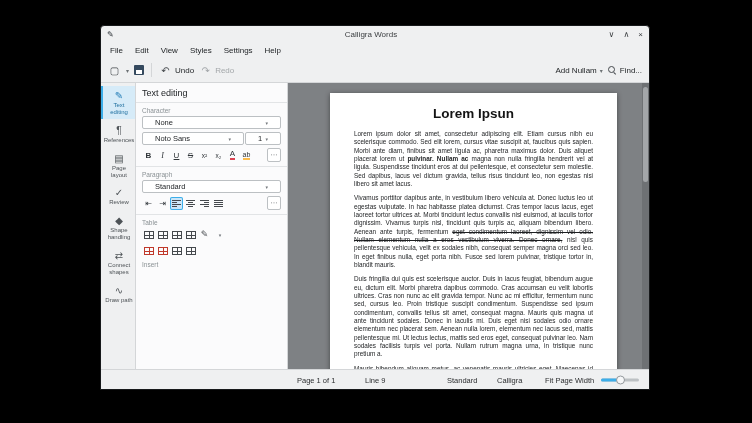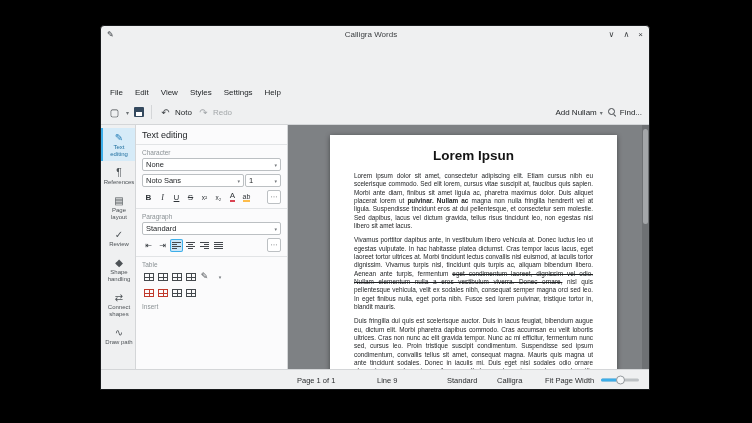--- a/index.html
+++ b/index.html
@@ -5,21 +5,21 @@
   html,body{margin:0;padding:0;}
   body{width:752px;height:423px;background:#000;font-family:"Liberation Sans",sans-serif;position:relative;overflow:hidden;}
   .window{position:absolute;left:100px;top:25px;width:550px;height:365px;background:#eff0f1;border:1px solid #17191b;border-radius:4px 4px 0 0;box-shadow:0 3px 14px rgba(0,0,0,.7);display:flex;flex-direction:column;box-sizing:border-box;}
   
   .titlebar{height:17px;position:relative;display:flex;align-items:center;padding:0 6px;flex:0 0 auto;}
   .tb-title{position:absolute;left:0;right:8px;text-align:center;font-size:8px;color:#3a3d40;}
   .tb-left{display:flex;gap:4px;z-index:1;font-size:8px;color:#31363b;align-items:center;}
   .tb-right{margin-left:auto;display:flex;gap:9px;z-index:1;font-size:8px;color:#3a3d40;align-items:center;}
   .tb-right span{cursor:default;}
   
-  .menubar{height:15px;display:flex;align-items:center;padding:0 3px;font-size:8px;color:#232629;flex:0 0 auto;margin-top:42px;}
+  .menubar{height:15px;display:flex;align-items:center;padding:0 3px;font-size:8px;color:#232629;flex:0 0 auto;}
   .menu-item{padding:0 6px;}
   
   .toolbar{height:24px;display:flex;align-items:center;padding:0 7px;gap:5px;border-bottom:1px solid #d4d6d8;font-size:8px;color:#232629;flex:0 0 auto;}
   .tool-icon{width:13px;height:13px;display:flex;align-items:center;justify-content:center;font-size:10px;color:#45494d;}
   .tool-chev{font-size:6px;color:#6d7275;}
   .floppy{width:10px;height:10px;background:#34495e;position:relative;border-radius:1px;}
   .floppy::after{content:'';position:absolute;left:2px;bottom:1px;width:6px;height:4px;background:#fff;}
   .tool-btn{display:flex;align-items:center;gap:3px;}
   .tool-btn.disabled{color:#a3a7aa;}
   .tool-btn.disabled .tool-icon{color:#a3a7aa;}
@@ -33,21 +33,21 @@
   .tabstrip{width:35px;border-right:1px solid #d4d6d8;display:flex;flex-direction:column;padding-top:3px;background:#eff0f1;box-sizing:border-box;}
   .tab{display:flex;flex-direction:column;align-items:center;padding:4px 1px 3px;gap:1px;font-size:6px;color:#4d5256;text-align:center;border-left:2px solid transparent;margin-bottom:2px;line-height:1.15;}
   .tab.selected{background:#d6ebf8;border-left-color:#3daee9;color:#1f6f9f;}
   .tab-icon{font-size:10px;line-height:11px;}
   .tab.selected .tab-icon{color:#2980b9;}
   
   .panel{width:152px;border-right:1px solid #d4d6d8;background:#fbfbfc;padding:4px 6px;box-sizing:border-box;overflow:hidden;color:#232629;}
   .panel-title{font-size:9px;color:#232629;margin:1px 0 4px;}
   .panel-hr{border:0;border-top:1px solid #e2e4e6;margin:4px -6px;}
   .section-label{font-size:6.5px;color:#8a9194;margin:4px 0 2px;}
-  .select{height:13px;border:1px solid #bcc0c3;border-radius:2px;background:#fff;display:flex;align-items:center;justify-content:space-between;padding:0 3px;font-size:7.5px;color:#232629;margin-bottom:3px;box-sizing:border-box;}
+  .select{height:13px;border:1px solid #bcc0c3;border-radius:2px;background:#fff;display:flex;align-items:center;justify-content:space-between;padding:0 12px;font-size:7.5px;color:#232629;margin-bottom:3px;box-sizing:border-box;}
   .chev{font-size:5px;color:#73787c;margin-left:3px;}
   .row{display:flex;gap:1px;margin-bottom:3px;align-items:center;}
   .grow{flex:1;margin-bottom:0;}
   .sz{width:36px;margin-bottom:0;}
   .fmt-btn{min-width:13px;height:13px;display:flex;align-items:center;justify-content:center;font-size:8px;color:#2f3438;border-radius:2px;box-sizing:border-box;}
   .fmt-btn.sel{background:#cbe6f8;box-shadow:inset 0 0 0 1px #3daee9;}
   .b{font-weight:bold;}
   .i{font-style:italic;font-family:"Liberation Serif",serif;}
   .u{text-decoration:underline;}
   .st{text-decoration:line-through;}
@@ -108,21 +108,21 @@
       <span class="menu-item">Help</span>
     </div>
 
   <div class="toolbar">
     <span class="tool-icon">▢</span>
     <span class="tool-chev">▾</span>
     <span class="floppy"></span>
     <span class="tool-sep"></span>
     <span class="tool-btn">
       <span class="tool-icon">↶</span>
-      <span>Noto</span>
+      <span>Undo</span>
     </span>
     <span class="tool-btn disabled">
       <span class="tool-icon">↷</span>
       <span>Redo</span>
     </span>
     <div class="tb-spacer"></div>
     <span class="tool-btn">
       <span>Add Nullam</span>
       <span class="tool-chev">▾</span>
     </span>
@@ -294,21 +294,21 @@
           </div>
       </div>
       <div class="scrollbar">
         <div class="thumb"></div>
       </div>
     </div>
   </div>
 
   <div class="statusbar">
     <span class="sb-item" style="left:196px">Page 1 of 1</span>
-    <span class="sb-item" style="left:276px">Line 9</span>
+    <span class="sb-item" style="left:264px">Line 9</span>
     <span class="sb-item" style="left:346px">Standard</span>
     <span class="sb-item" style="left:396px">Calligra</span>
     <span class="sb-item" style="left:444px">Fit Page Width</span>
     <span class="slider-track">
         <span class="slider-fill"></span>
       </span>
     <span class="slider-knob"></span>
   </div>
 
 </div>

